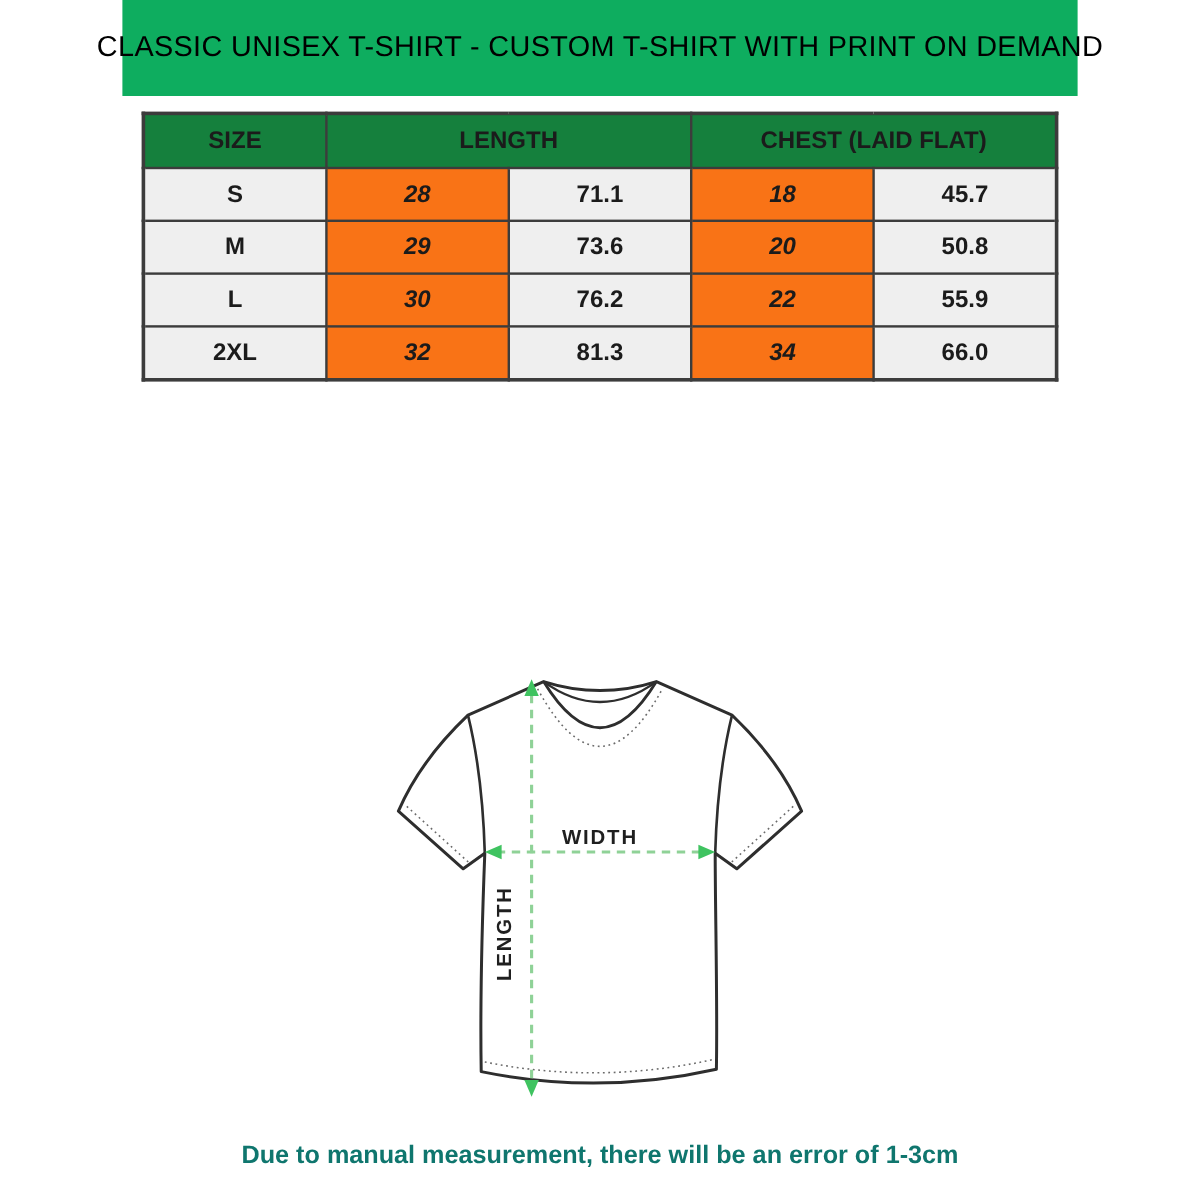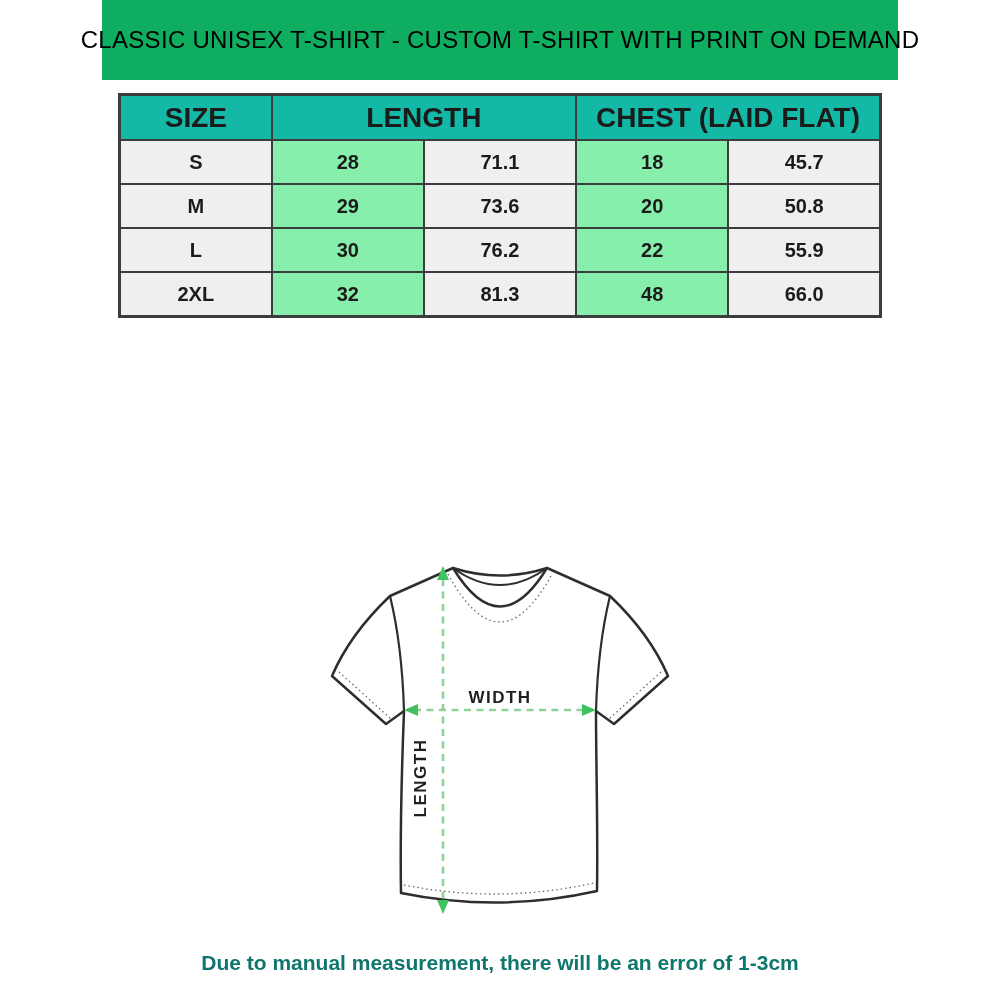--- a/index.html
+++ b/index.html
@@ -45,29 +45,29 @@
   table.size-chart th, table.size-chart td {
     border: 2px solid #3c3c3c;
     text-align: center;
     vertical-align: middle;
     color: #1b1b1b;
     font-weight: bold;
     padding: 0;
   }
   table.size-chart th {
     height: 43px;
-    font-size: 28px;
-    background: #14b8a6;
+    font-size: 20px;
+    background: #15803d;
   }
   table.size-chart td {
     height: 42px;
     font-size: 20px;
   }
   td.c-gray { background: #efefef; }
-  td.c-white { background: #86efac; }
+  td.c-white { background: #f97316; font-style: italic; }
 
   
   .shirt-diagram {
     position: absolute;
     left: 320px; top: 552px;
     width: 360px; height: 380px;
   }
   .svg-label {
     font-family: "Liberation Sans", sans-serif;
     font-size: 17px;
@@ -131,21 +131,21 @@
           <td class="c-gray">L</td>
           <td class="c-white">30</td>
           <td class="c-gray">76.2</td>
           <td class="c-white">22</td>
           <td class="c-gray">55.9</td>
         </tr>
         <tr>
           <td class="c-gray">2XL</td>
           <td class="c-white">32</td>
           <td class="c-gray">81.3</td>
-          <td class="c-white">48</td>
+          <td class="c-white">34</td>
           <td class="c-gray">66.0</td>
         </tr>
       </tbody>
     </table>
   </div>
 
   <svg class="shirt-diagram" viewBox="0 0 360 380" xmlns="http://www.w3.org/2000/svg">
 
     <g>
       <path d="M133,16 L70,44 Q30,82 12,124 L66,172 L84,159

